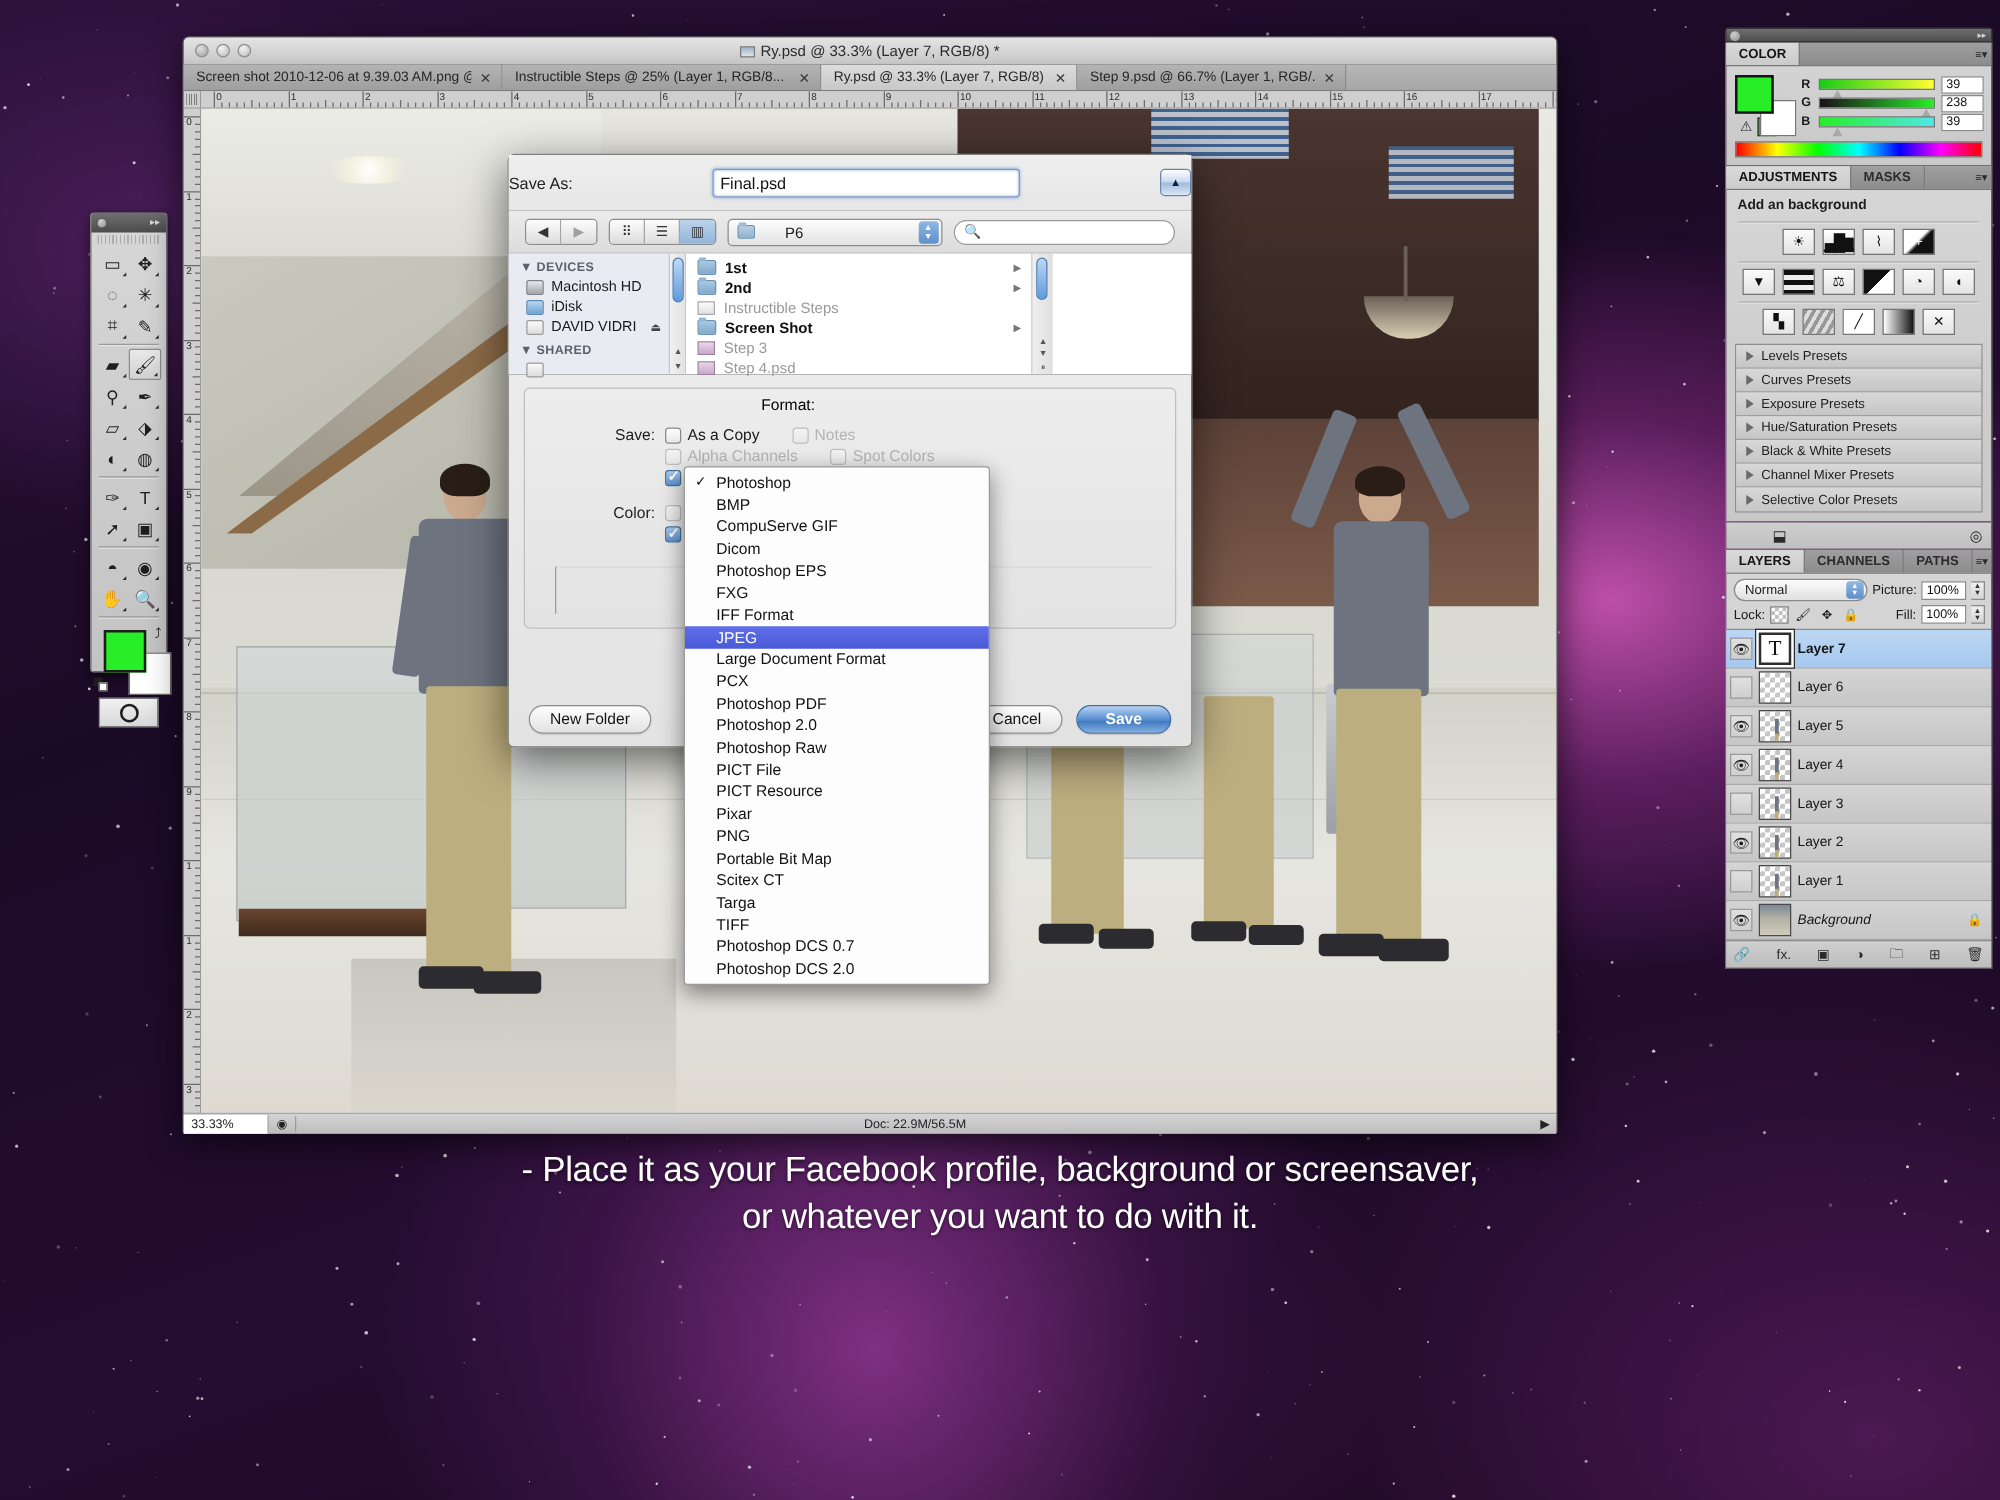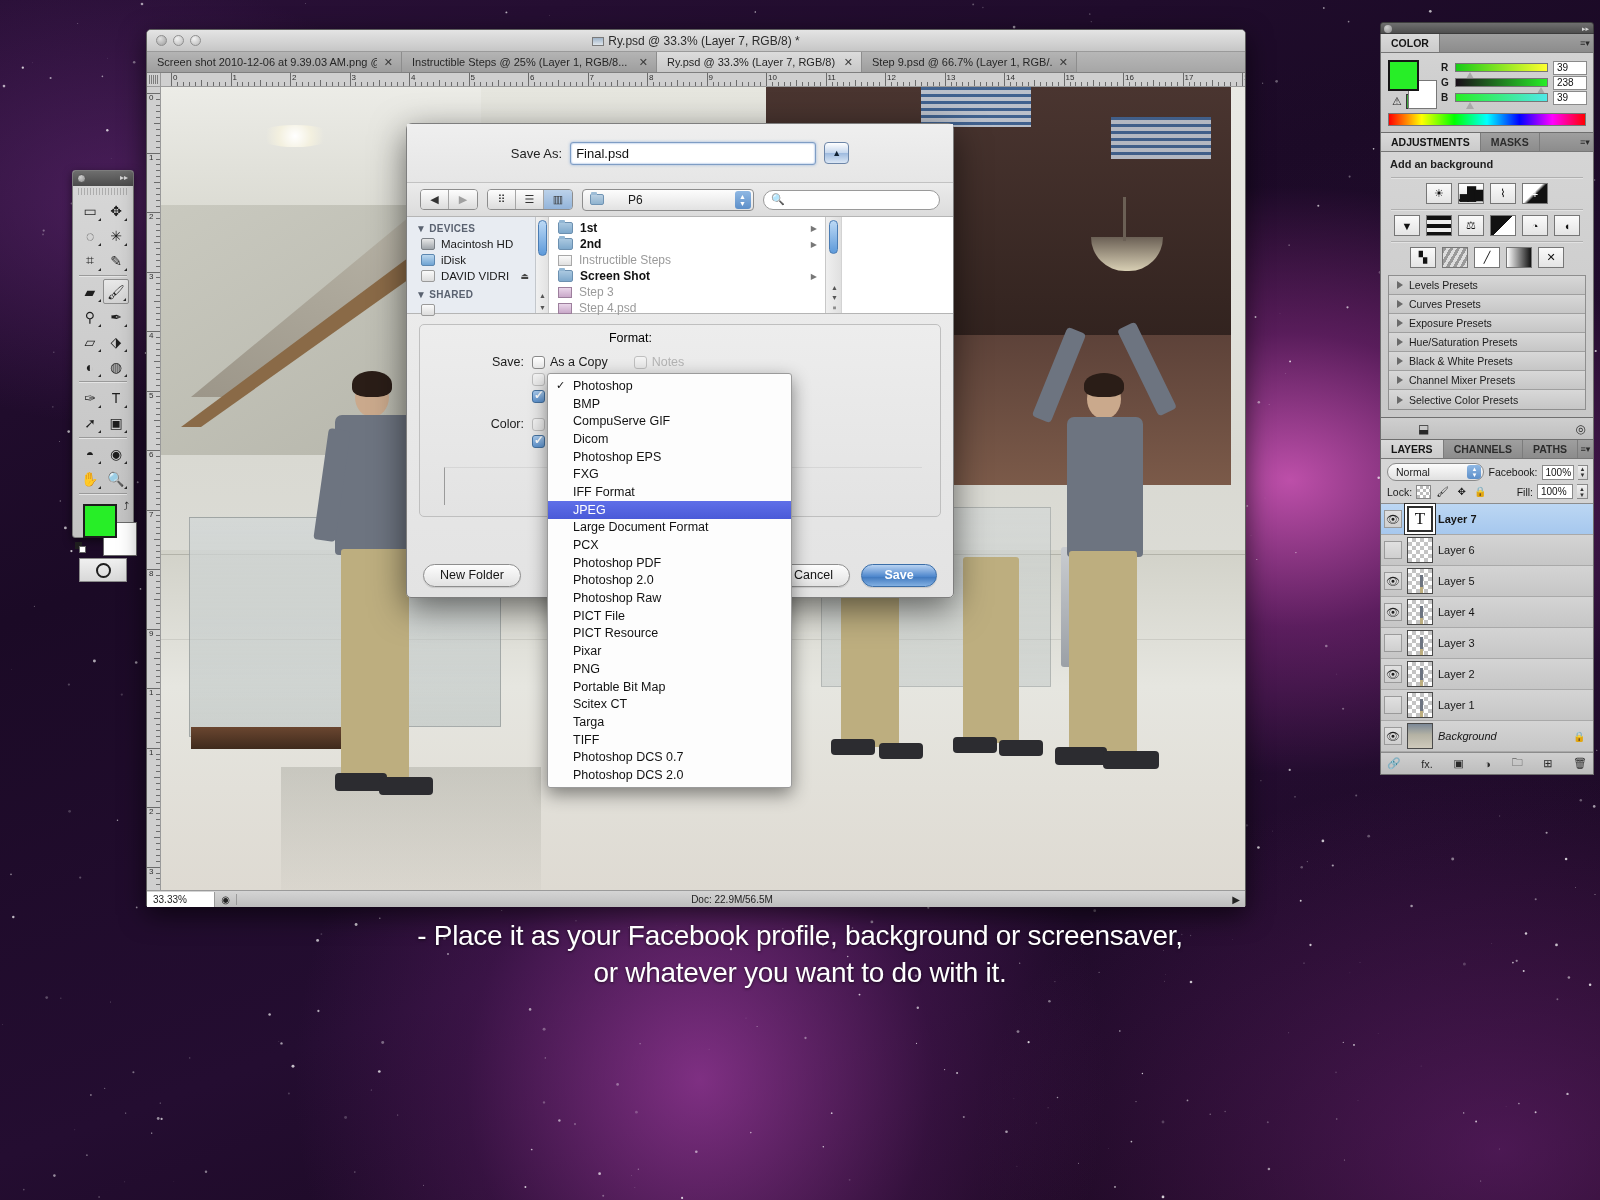--- a/index.html
+++ b/index.html
@@ -143,21 +143,21 @@
   .sa-title {
     height:22px; background: linear-gradient(180deg,#e7e7e7,#cfcfcf);
     border-radius:5px 5px 0 0; border-bottom:1px solid #a8a8a8;
     display:flex; align-items:center; position:relative;
   }
   .sa-title .t-txt { position:absolute; left:0; right:0; text-align:center; font-size:12px; font-weight:bold; color:#333; }
   .sa-traffic { display:flex; gap:6px; margin-left:10px; z-index:2; }
   .sa-traffic i { width:11px; height:11px; border-radius:50%; display:block; background: radial-gradient(circle at 35% 30%, #f4f4f4, #c0c0c0); border:1px solid #9a9a9a; }
   .sa-traffic i.green { background: radial-gradient(circle at 35% 30%, #d4f08a, #79c229); border-color:#5c9a1e; }
 
-  .sa-nameRow { height:59px; display:flex; align-items:center; justify-content:center; gap:8px;
+  .sa-nameRow { height:45px; display:flex; align-items:center; justify-content:space-between; gap:8px;
     border-bottom:1px solid #c2c2c2; background:linear-gradient(180deg,#efefef,#e6e6e6); }
   .sa-nameRow label { font-size:13px; color:#222; }
   .sa-input {
     width:246px; height:23px; background:#fff; border:1px solid #7f9dc4;
     border-radius:3px; box-shadow: 0 0 2px rgba(90,140,205,.9) inset, 0 0 3px rgba(90,140,205,.55);
     display:flex; align-items:center; padding:0 5px; font-size:13px; color:#111;
   }
   .sa-disc {
     width:25px; height:22px; border-radius:4px; border:1px solid #6d86a8;
     background: linear-gradient(180deg,#ffffff,#c7d8ee 48%, #9fbbdf 52%, #dbe7f5);
@@ -1860,21 +1860,21 @@
     </div>
 
     <div class="lay-ctrl">
       <div class="blend-pop">
         <span>Normal</span>
         <span class="arr">
             <span>▲</span>
             <span>▼</span>
           </span>
       </div>
-      <span>Facebook:</span>
+      <span>Picture:</span>
       <span class="numfield">100%</span>
       <span class="spin">
           <span>▲</span>
           <span>▼</span>
         </span>
     </div>
 
     <div class="lock-row">
       <span>Lock:</span>
       <span class="lock-ico checker"></span>

